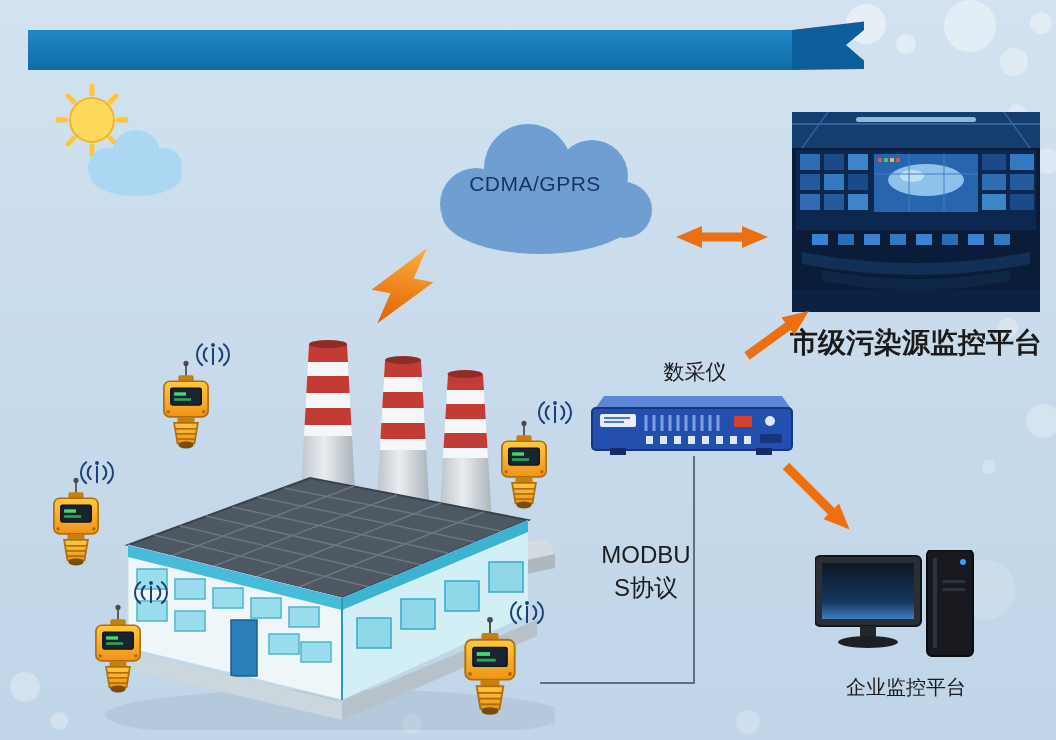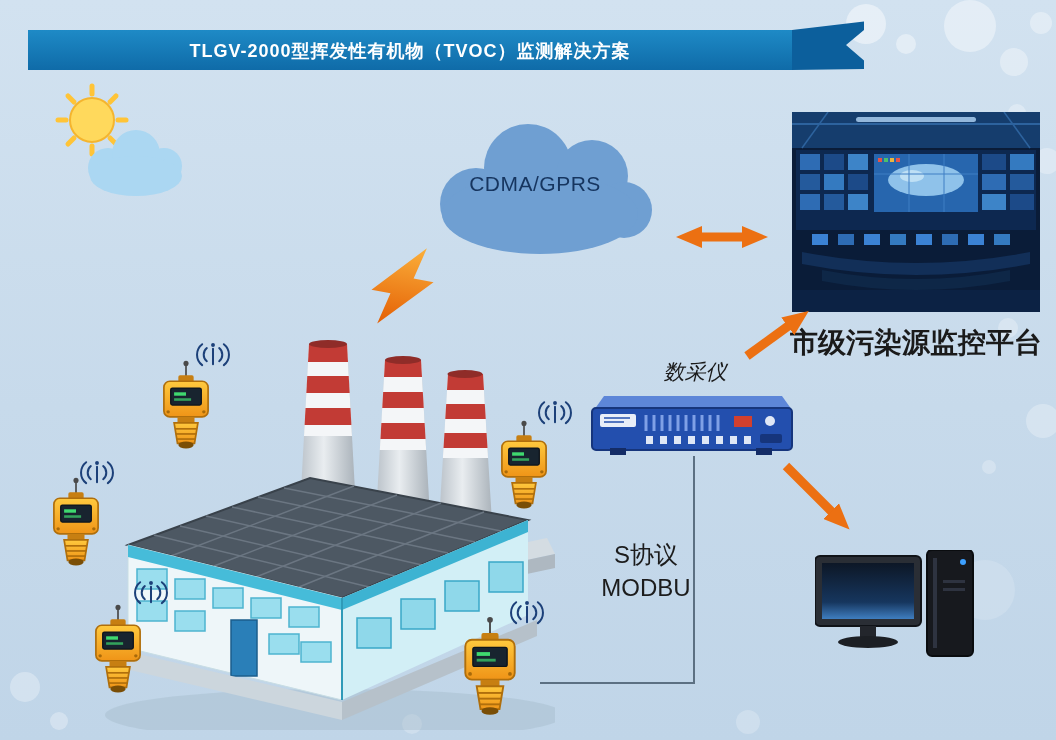--- a/index.html
+++ b/index.html
@@ -14,21 +14,21 @@
   .banner-text {
     position: absolute; left: 28px; top: 40px; width: 764px; height: 22px;
     line-height: 22px; text-align: center; color: #ffffff; font-weight: bold;
     font-size: 18px; letter-spacing: 1px;
   }
   .cloud-text {
     position: absolute; left: 430px; top: 172px; width: 210px; text-align: center;
     color: #16355f; font-weight: normal; font-size: 21px; letter-spacing: 0.5px;
   }
   .city-label  { left: 790px; top: 324px; width: 252px; font-size: 28px; font-weight: bold; }
-  .dcq-label   { left: 640px; top: 358px; width: 110px; font-size: 21px; font-weight: 500; font-style: italic; }
+  .dcq-label   { left: 640px; top: 358px; width: 110px; font-size: 21px; font-weight: 500; }
   .ent-label   { left: 824px; top: 674px; width: 164px; font-size: 20px; font-weight: 500; }
   .modbus {
     position: absolute; left: 592px; top: 538px; width: 108px; text-align: center;
     color: #1c1c1c; font-size: 24px; line-height: 33px;
   }
   .det  { position: absolute; width: 68px; height: 102px; }
   .det.big { width: 76px; height: 114px; }
   .wifi { position: absolute; width: 34px; height: 31px; }
   svg { display: block; }
 </style>
@@ -90,21 +90,20 @@
   <svg class="abs" style="left:24px;top:18px" width="840" height="60" viewBox="0 0 840 60">
     <defs>
       <linearGradient id="bannerGrad" x1="0" y1="0" x2="0" y2="1">
         <stop offset="0" stop-color="#1e8ac6"></stop>
           <stop offset="1" stop-color="#0f6ba8"></stop>
       </linearGradient>
     </defs>
     <polygon points="768,12 852,2 822,27 850,51 768,52" fill="#0c5f9c"></polygon>
     <rect x="4" y="12" width="764" height="40" fill="url(#bannerGrad)"></rect>
   </svg>
-  <div class="banner-text">TLGV-2000型挥发性有机物（TVOC）监测解决方案</div>
 
   <svg class="abs" style="left:36px;top:80px" width="100" height="90" viewBox="0 0 100 90">
     <g stroke="#ffc437" stroke-width="5" stroke-linecap="round">
       <line x1="56" y1="6" x2="56" y2="14"></line>
       <line x1="80" y1="16" x2="74" y2="22"></line>
       <line x1="90" y1="40" x2="82" y2="40"></line>
       <line x1="80" y1="64" x2="74" y2="58"></line>
       <line x1="56" y1="74" x2="56" y2="66"></line>
       <line x1="32" y1="64" x2="38" y2="58"></line>
       <line x1="22" y1="40" x2="30" y2="40"></line>
@@ -378,36 +377,37 @@
   <svg class="abs" style="left:772px;top:452px" width="100" height="92" viewBox="0 0 100 92">
     <defs>
       <marker id="mDown" markerUnits="userSpaceOnUse" markerWidth="26" markerHeight="22" refX="4" refY="11" orient="auto">
         <path d="M0,0 L26,11 L0,22 Z" fill="#ec7012"></path>
       </marker>
     </defs>
     <line x1="14" y1="14" x2="62" y2="62" stroke="#ec7012" stroke-width="9" marker-end="url(#mDown)"></line>
   </svg>
 
   <div class="modbus">
+    <div>MODBU</div>
     <div>S协议</div>
-    <div>MODBU</div>
   </div>
 
   <svg class="abs" style="left:815px;top:550px" width="162" height="128" viewBox="0 0 162 128">
     <defs>
       <linearGradient id="scrGrad" x1="0" y1="0" x2="0" y2="1">
         <stop offset="0" stop-color="#0d1726"></stop>
           <stop offset="0.7" stop-color="#16365e"></stop>
           <stop offset="1" stop-color="#3f7ec0"></stop>
       </linearGradient>
     </defs>
     <rect x="0" y="6" width="106" height="70" rx="5" fill="#2a2e35" stroke="#101318" stroke-width="2"></rect>
     <rect x="7" y="13" width="92" height="56" fill="url(#scrGrad)"></rect>
     <rect x="45" y="76" width="16" height="12" fill="#23262c"></rect>
     <ellipse cx="53" cy="92" rx="30" ry="6" fill="#1c1f24"></ellipse>
     <rect x="112" y="0" width="46" height="106" rx="5" fill="#17191e" stroke="#0a0c0f" stroke-width="2"></rect>
     <rect x="118" y="8" width="4" height="90" fill="#2e3340"></rect>
     <circle cx="148" cy="12" r="3" fill="#3da0ff"></circle>
     <rect x="128" y="30" width="22" height="3" fill="#2e3340"></rect>
     <rect x="128" y="38" width="22" height="3" fill="#2e3340"></rect>
   </svg>
+  <div class="label ent-label">企业监控平台</div>
 
 </div>
 
 </body></html>

